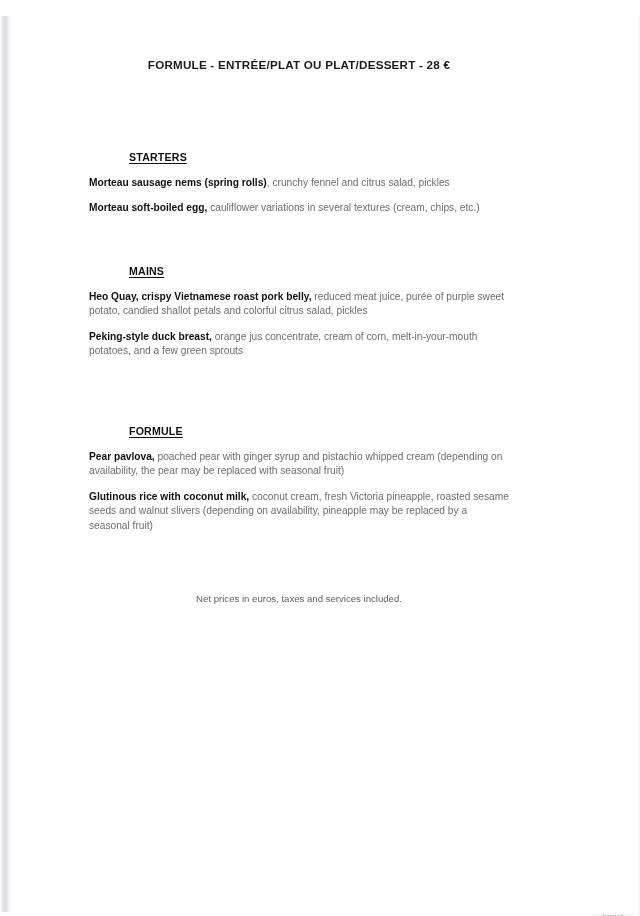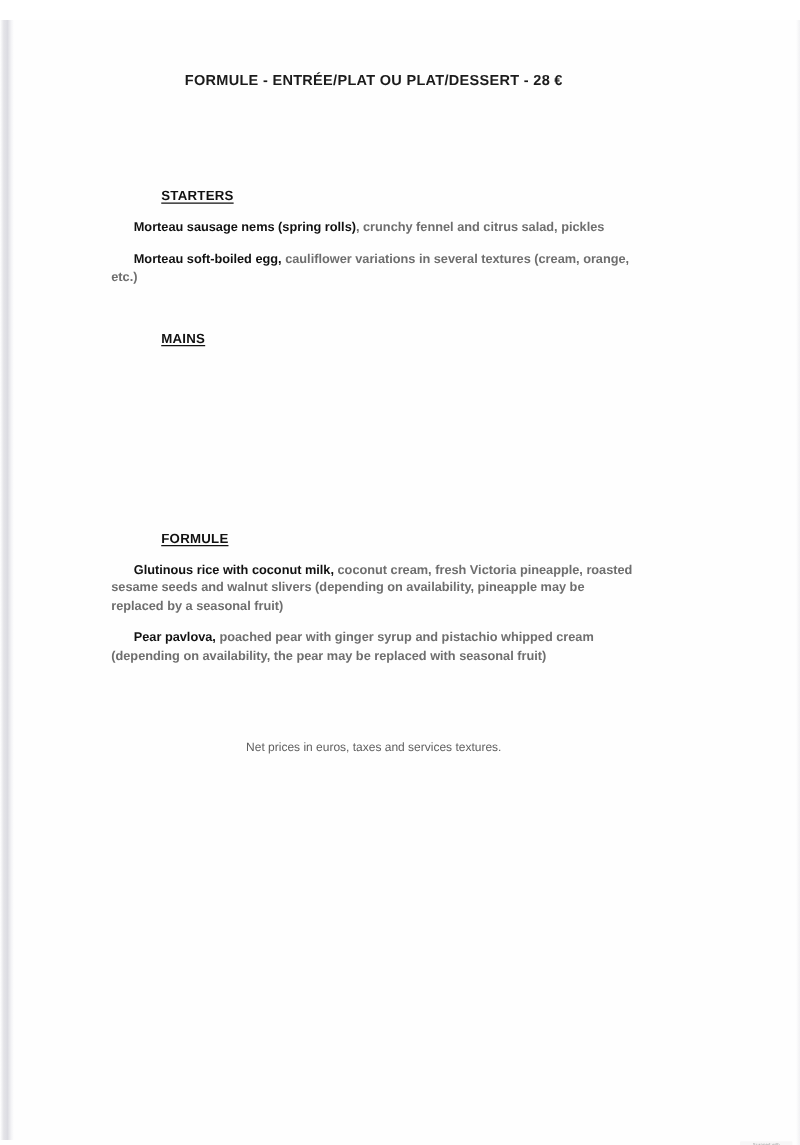--- a/index.html
+++ b/index.html
@@ -94,24 +94,23 @@
     margin: 0 0 11px 0;
     font-size: 10.2px;
     line-height: 14.4px;
     color: #6a6a6a;
   }
   .dish:last-child { margin-bottom: 0; }
 
   .dish-name {
     font-weight: bold;
     color: #111111;
-    margin-left: 18px;
   }
   .dish-desc {
-    font-weight: bold;
+    font-weight: normal;
     color: #6e6e6e;
   }
 
   .footer-note {
     position: absolute;
     left: 0;
     top: 575px;
     width: 420px;
     text-align: center;
     font-size: 9.6px;
@@ -184,45 +183,51 @@
     <div class="doc-title">FORMULE - ENTRÉE/PLAT OU PLAT/DESSERT - 28 €</div>
 
     <div class="section section-starters">
       <div class="section-heading">STARTERS</div>
 
       <p class="dish">
         <span class="dish-name">Morteau sausage nems (spring rolls)</span><span class="dish-desc">, crunchy fennel and citrus salad, pickles</span>
       </p>
 
       <p class="dish">
-        <span class="dish-name">Morteau soft-boiled egg,</span><span class="dish-desc"> cauliflower variations in several textures (cream, orange, etc.)</span>
+        <span class="dish-name">Morteau soft-boiled egg,</span><span class="dish-desc"> cauliflower variations in several textures (cream, chips, etc.)</span>
       </p>
     </div>
 
     <div class="section section-mains">
       <div class="section-heading">MAINS</div>
 
 
-
+      <p class="dish">
+        <span class="dish-name">Heo Quay, crispy Vietnamese roast pork belly,</span><span class="dish-desc"> reduced meat juice, purée of purple sweet potato, candied shallot petals and colorful citrus salad, pickles</span>
+      </p>
+
+      <p class="dish">
+        <span class="dish-name">Peking-style duck breast,</span><span class="dish-desc"> orange jus concentrate, cream of corn, melt-in-your-mouth potatoes, and a few green sprouts</span>
+      </p>
     </div>
 
     <div class="section section-desserts">
       <div class="section-heading">FORMULE</div>
 
       <p class="dish">
+        <span class="dish-name">Pear pavlova,</span><span class="dish-desc"> poached pear with ginger syrup and pistachio whipped cream (depending on availability, the pear may be replaced with seasonal fruit)</span>
+      </p>
+
+      <p class="dish">
         <span class="dish-name">Glutinous rice with coconut milk,</span><span class="dish-desc"> coconut cream, fresh Victoria pineapple, roasted sesame seeds and walnut slivers (depending on availability, pineapple may be replaced by a seasonal fruit)</span>
       </p>
-
-      <p class="dish">
-        <span class="dish-name">Pear pavlova,</span><span class="dish-desc"> poached pear with ginger syrup and pistachio whipped cream (depending on availability, the pear may be replaced with seasonal fruit)</span>
-      </p>
     </div>
 
     <div class="footer-note">
-      <span class="footer-line">Net prices in euros, taxes and services textures.</span>
+      <span class="footer-line">Net prices in euros, taxes and services included.</span>
     </div>
 
   </div>
 
   <div class="camscanner">
     <div class="cam-top">Scanned with</div>
     <div class="cam-bottom">
       <span class="cam-logo"></span>
       <span class="cam-word">CamScanner</span>
     </div>

